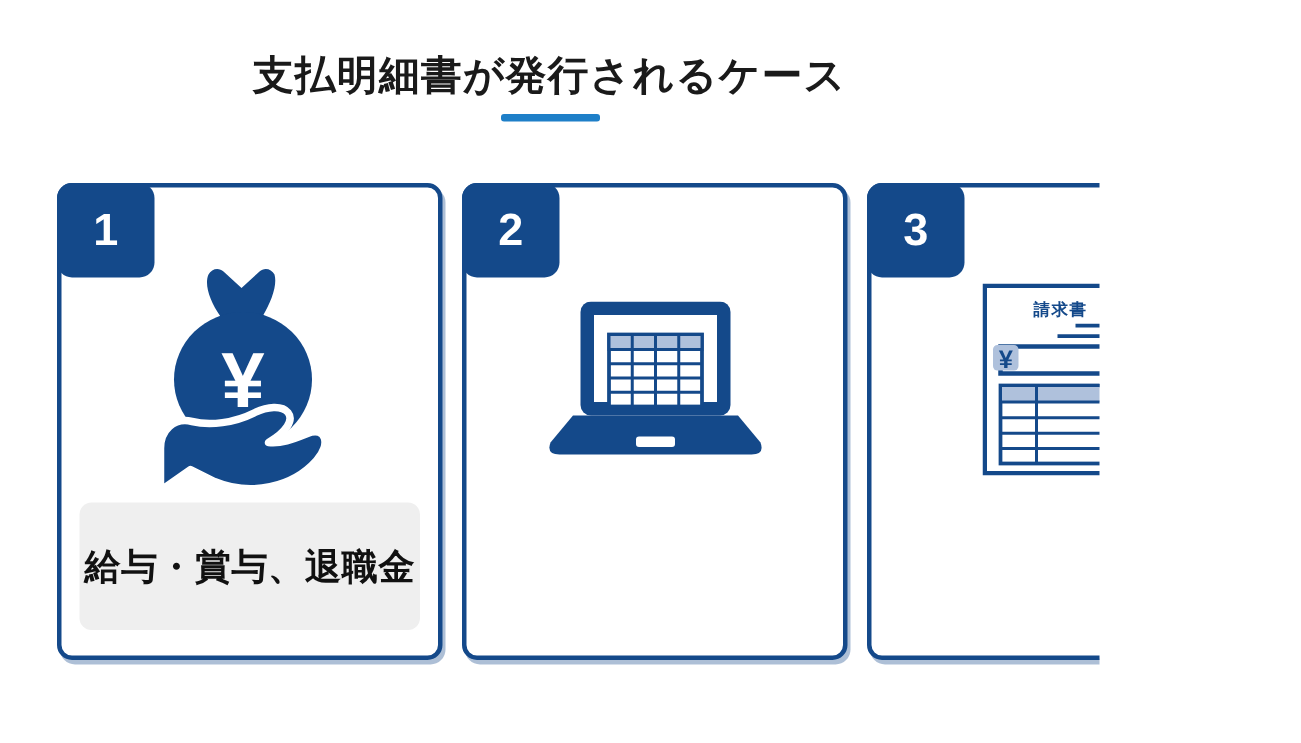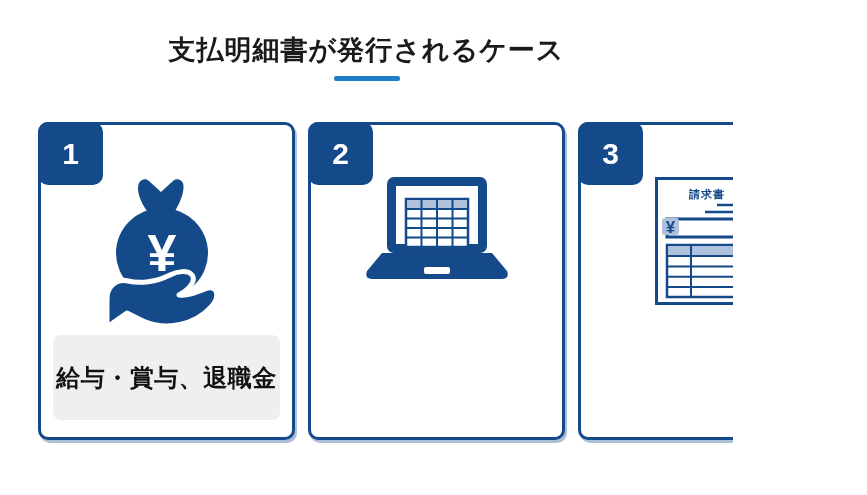--- a/index.html
+++ b/index.html
@@ -53,21 +53,21 @@
     background:var(--primary);
     border-radius:10px;
     display:flex;align-items:center;justify-content:center;
     color:#fff;
     font-size:30px;
     font-weight:bold;
   }
   .icon-area{
     position:absolute;
     top:52px;bottom:108px;left:0;right:0;
-    display:flex;justify-content:center;
+    display:flex;align-items:center;justify-content:center;
   }
   .label-box{
     position:absolute;
     left:12px;right:12px;bottom:17px;
     height:85px;
     background:var(--labelgray);
     border-radius:8px;
     display:flex;align-items:center;justify-content:center;
     font-size:24px;
     font-weight:bold;

